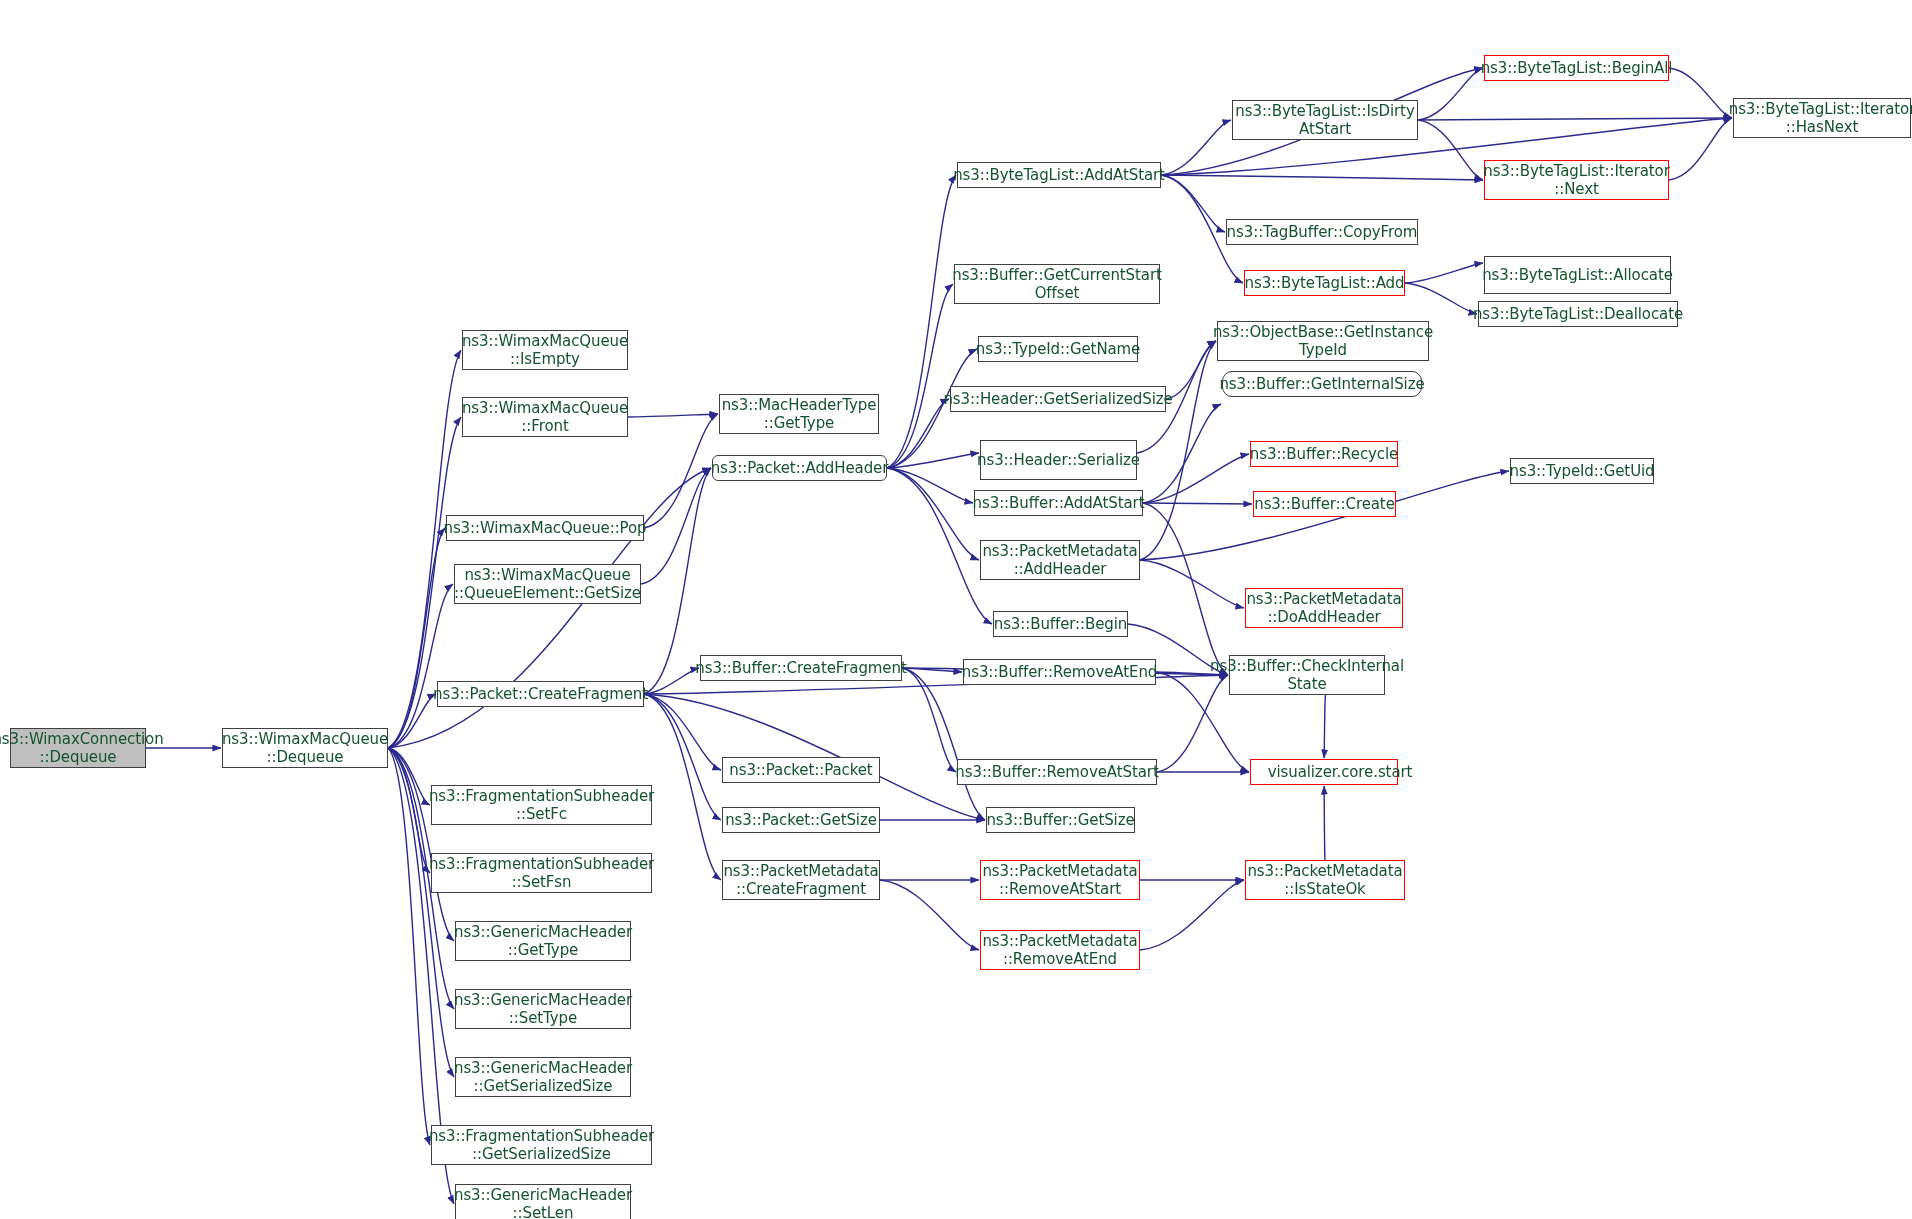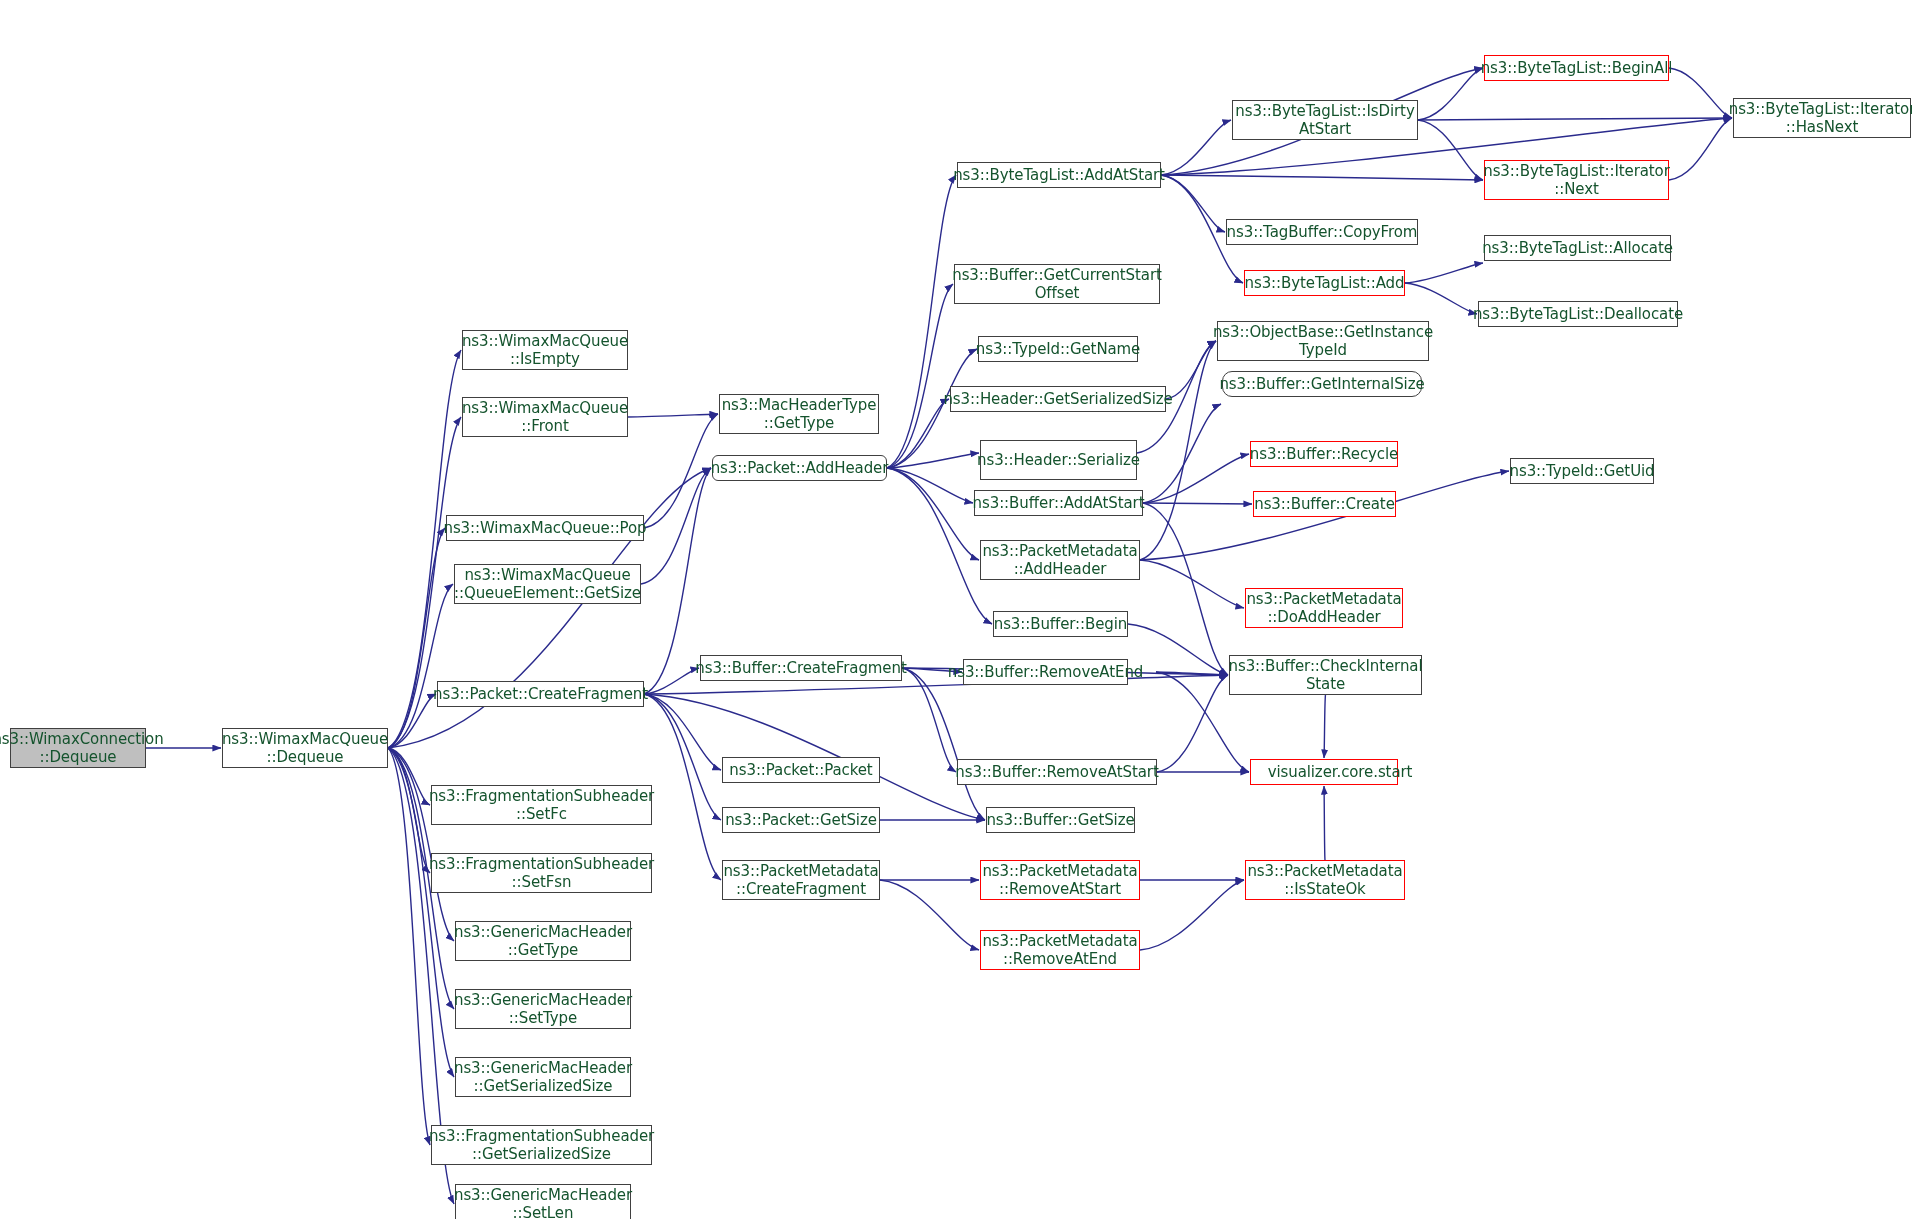--- a/index.html
+++ b/index.html
@@ -153,45 +153,45 @@
       <div class="node" style="left: 957px; top: 162px; width: 204px; height: 26px;">ns3::ByteTagList::AddAtStart</div>
       <div class="node" style="left: 954px; top: 264px; width: 206px; height: 40px;">ns3::Buffer::GetCurrentStart
 Offset</div>
       <div class="node" style="left: 978px; top: 336px; width: 160px; height: 26px;">ns3::TypeId::GetName</div>
       <div class="node" style="left: 950px; top: 386px; width: 216px; height: 26px;">ns3::Header::GetSerializedSize</div>
       <div class="node" style="left: 980px; top: 440px; width: 157px; height: 40px;">ns3::Header::Serialize</div>
       <div class="node" style="left: 974px; top: 490px; width: 169px; height: 26px;">ns3::Buffer::AddAtStart</div>
       <div class="node" style="left: 980px; top: 540px; width: 160px; height: 40px;">ns3::PacketMetadata
 ::AddHeader</div>
       <div class="node" style="left: 993px; top: 611px; width: 135px; height: 26px;">ns3::Buffer::Begin</div>
-      <div class="node" style="left: 963px; top: 659px; width: 165px; height: 26px;">ns3::Buffer::RemoveAtEnd</div>
+      <div class="node" style="left: 963px; top: 659px; width: 193px; height: 26px;">ns3::Buffer::RemoveAtEnd</div>
       <div class="node" style="left: 957px; top: 759px; width: 200px; height: 26px;">ns3::Buffer::RemoveAtStart</div>
       <div class="node" style="left: 986px; top: 807px; width: 149px; height: 26px;">ns3::Buffer::GetSize</div>
       <div class="node red" style="left: 980px; top: 860px; width: 160px; height: 40px;">ns3::PacketMetadata
 ::RemoveAtStart</div>
       <div class="node red" style="left: 980px; top: 930px; width: 160px; height: 40px;">ns3::PacketMetadata
 ::RemoveAtEnd</div>
       <div class="node" style="left: 1232px; top: 100px; width: 186px; height: 40px;">ns3::ByteTagList::IsDirty
 AtStart</div>
       <div class="node" style="left: 1226px; top: 219px; width: 192px; height: 26px;">ns3::TagBuffer::CopyFrom</div>
       <div class="node red" style="left: 1244px; top: 270px; width: 161px; height: 26px;">ns3::ByteTagList::Add</div>
       <div class="node" style="left: 1217px; top: 321px; width: 212px; height: 40px;">ns3::ObjectBase::GetInstance
 TypeId</div>
       <div class="node" style="left: 1222px; top: 371px; width: 200px; height: 26px; border-radius: 10px;">ns3::Buffer::GetInternalSize</div>
       <div class="node red" style="left: 1250px; top: 441px; width: 148px; height: 26px;">ns3::Buffer::Recycle</div>
       <div class="node red" style="left: 1253px; top: 491px; width: 143px; height: 26px;">ns3::Buffer::Create</div>
       <div class="node red" style="left: 1245px; top: 588px; width: 158px; height: 40px;">ns3::PacketMetadata
 ::DoAddHeader</div>
-      <div class="node" style="left: 1229px; top: 655px; width: 193px; height: 40px;">ns3::Buffer::CheckInternal
+      <div class="node" style="left: 1229px; top: 655px; width: 156px; height: 40px;">ns3::Buffer::CheckInternal
 State</div>
       <div class="node red" style="left: 1250px; top: 759px; width: 148px; height: 26px; padding-left: 36px;">visualizer.core.start</div>
       <div class="node red" style="left: 1245px; top: 860px; width: 160px; height: 40px;">ns3::PacketMetadata
 ::IsStateOk</div>
       <div class="node red" style="left: 1484px; top: 55px; width: 185px; height: 26px;">ns3::ByteTagList::BeginAll</div>
       <div class="node red" style="left: 1484px; top: 160px; width: 185px; height: 40px;">ns3::ByteTagList::Iterator
 ::Next</div>
-      <div class="node" style="left: 1484px; top: 235px; width: 187px; height: 26px;">ns3::ByteTagList::Allocate</div>
+      <div class="node" style="left: 1484px; top: 256px; width: 187px; height: 38px;">ns3::ByteTagList::Allocate</div>
       <div class="node" style="left: 1478px; top: 301px; width: 200px; height: 26px;">ns3::ByteTagList::Deallocate</div>
       <div class="node" style="left: 1510px; top: 458px; width: 144px; height: 26px;">ns3::TypeId::GetUid</div>
       <div class="node" style="left: 1733px; top: 98px; width: 178px; height: 40px;">ns3::ByteTagList::Iterator
 ::HasNext</div>
     </div>
 </div>
 
 </body></html>

